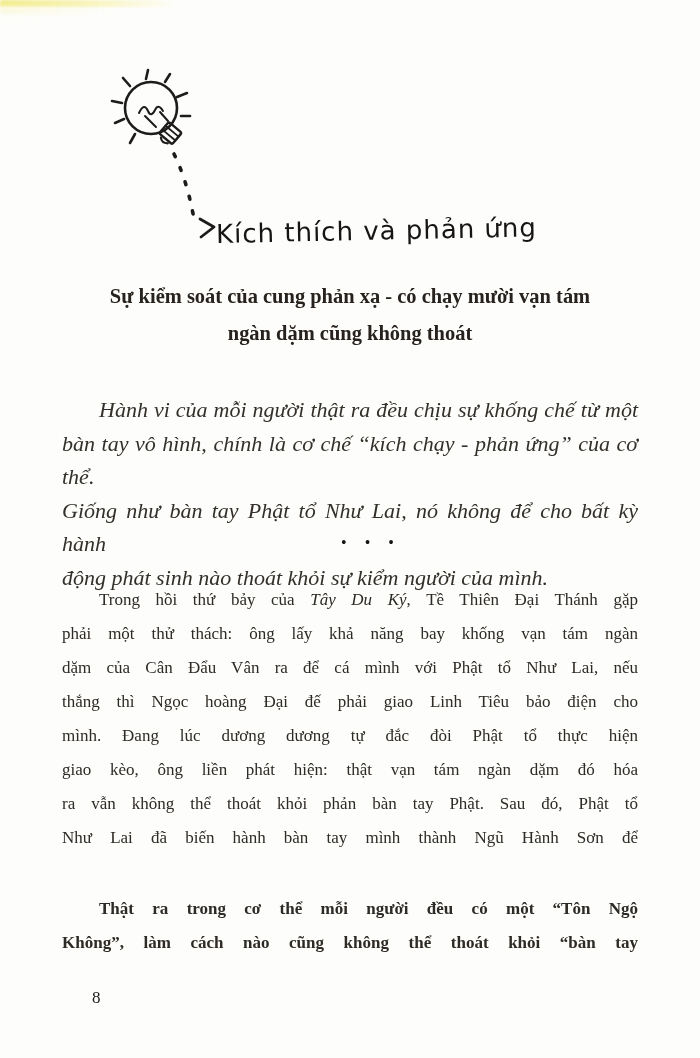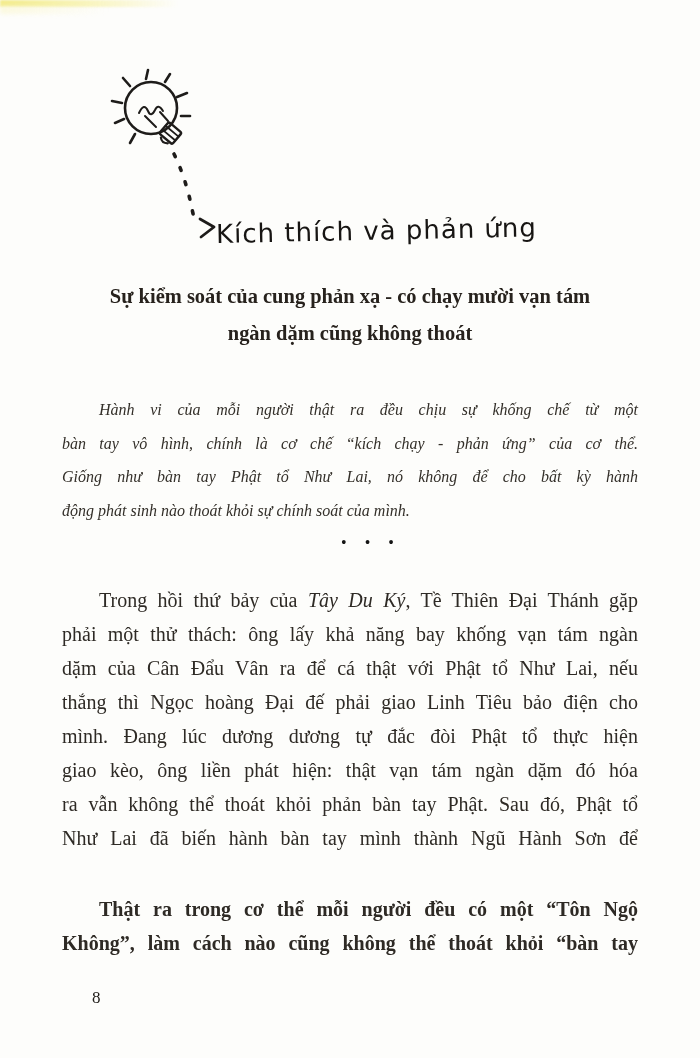--- a/index.html
+++ b/index.html
@@ -30,23 +30,23 @@
     font-size:26px;letter-spacing:1px;white-space:nowrap;
     color:#171513;transform:rotate(-1.2deg);transform-origin:left center;
   }
   .subtitle{
     position:absolute;left:62px;top:277px;width:576px;
     text-align:center;font-weight:bold;font-size:22px;line-height:37px;
     color:#27221d;transform:scaleX(.93);transform-origin:center;
   }
   .intro{
     position:absolute;left:62px;top:393px;width:576px;
-    font-style:italic;font-size:16px;line-height:33.5px;color:#332f29;
+    font-style:italic;font-size:22px;line-height:33.5px;color:#332f29;
   }
-  .body-text{position:absolute;left:62px;width:576px;font-size:20px;line-height:34px;}
+  .body-text{position:absolute;left:62px;width:576px;font-size:17px;line-height:34px;}
   .p1{top:583px;}
   .p2{top:892px;font-weight:bold;}
   .jl{text-align:justify;text-align-last:justify;}
   .lastline{text-align:left;}
   .ind{text-indent:37px;}
   .it{font-style:italic;}
   .dots{
     position:absolute;left:62px;top:534px;width:576px;
     text-align:center;font-size:16px;letter-spacing:7px;
     padding-left:42px;box-sizing:border-box;color:#141414;
@@ -97,29 +97,29 @@
 
   <div class="subtitle">
     <div>Sự kiểm soát của cung phản xạ - có chạy mười vạn tám</div>
     <div>ngàn dặm cũng không thoát</div>
   </div>
 
   <div class="intro">
     <div class="jl ind">Hành vi của mỗi người thật ra đều chịu sự khống chế từ một</div>
     <div class="jl">bàn tay vô hình, chính là cơ chế “kích chạy - phản ứng” của cơ thể.</div>
     <div class="jl">Giống như bàn tay Phật tổ Như Lai, nó không để cho bất kỳ hành</div>
-    <div class="lastline">động phát sinh nào thoát khỏi sự chính soát của mình.</div>
+    <div class="lastline">động phát sinh nào thoát khỏi sự kiểm người của mình.</div>
   </div>
 
   <div class="dots">• • •</div>
 
   <div class="body-text p1">
     <div class="jl ind"><span>Trong hồi thứ bảy của </span><span class="it">Tây Du Ký</span><span>, Tề Thiên Đại Thánh gặp</span></div>
     <div class="jl">phải một thử thách: ông lấy khả năng bay khống vạn tám ngàn</div>
-    <div class="jl">dặm của Cân Đẩu Vân ra để cá thật với Phật tổ Như Lai, nếu</div>
+    <div class="jl">dặm của Cân Đẩu Vân ra để cá mình với Phật tổ Như Lai, nếu</div>
     <div class="jl">thắng thì Ngọc hoàng Đại đế phải giao Linh Tiêu bảo điện cho</div>
     <div class="jl">mình. Đang lúc dương dương tự đắc đòi Phật tổ thực hiện</div>
     <div class="jl">giao kèo, ông liền phát hiện: thật vạn tám ngàn dặm đó hóa</div>
     <div class="jl">ra vẫn không thể thoát khỏi phản bàn tay Phật. Sau đó, Phật tổ</div>
     <div class="jl">Như Lai đã biến hành bàn tay mình thành Ngũ Hành Sơn để</div>
   </div>
 
   <div class="body-text p2">
     <div class="jl ind">Thật ra trong cơ thể mỗi người đều có một “Tôn Ngộ</div>
     <div class="jl">Không”, làm cách nào cũng không thể thoát khỏi “bàn tay</div>

